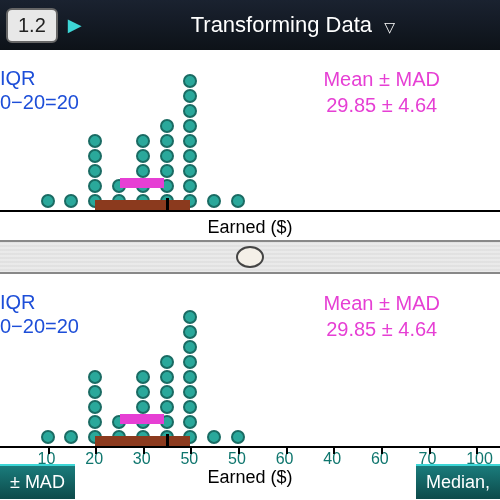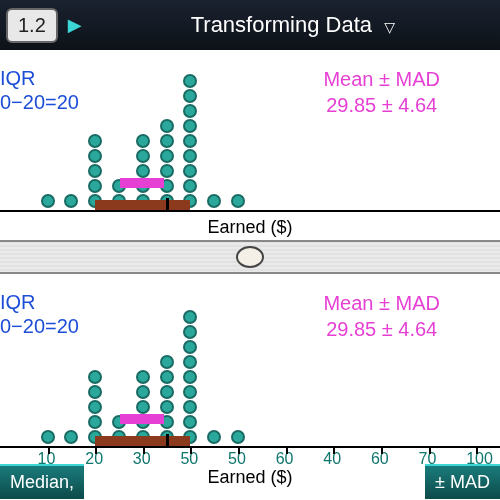--- a/index.html
+++ b/index.html
@@ -302,15 +302,15 @@
       <div class="tickmark" style="left: 285.714px;"></div>
       <div class="tickmark" style="left: 333.333px;"></div>
       <div class="tickmark" style="left: 380.952px;"></div>
       <div class="tickmark" style="left: 428.571px;"></div>
       <div class="tickmark" style="left: 476.19px;"></div>
     </div>
   <div class="axis-label-bottom">Earned ($)</div>
 </div>
 
 <div class="bottombar">
+  <div class="btn">± MAD</div>
   <div class="btn">Median,</div>
-  <div class="btn">± MAD</div>
 </div>
 
 </body></html>

